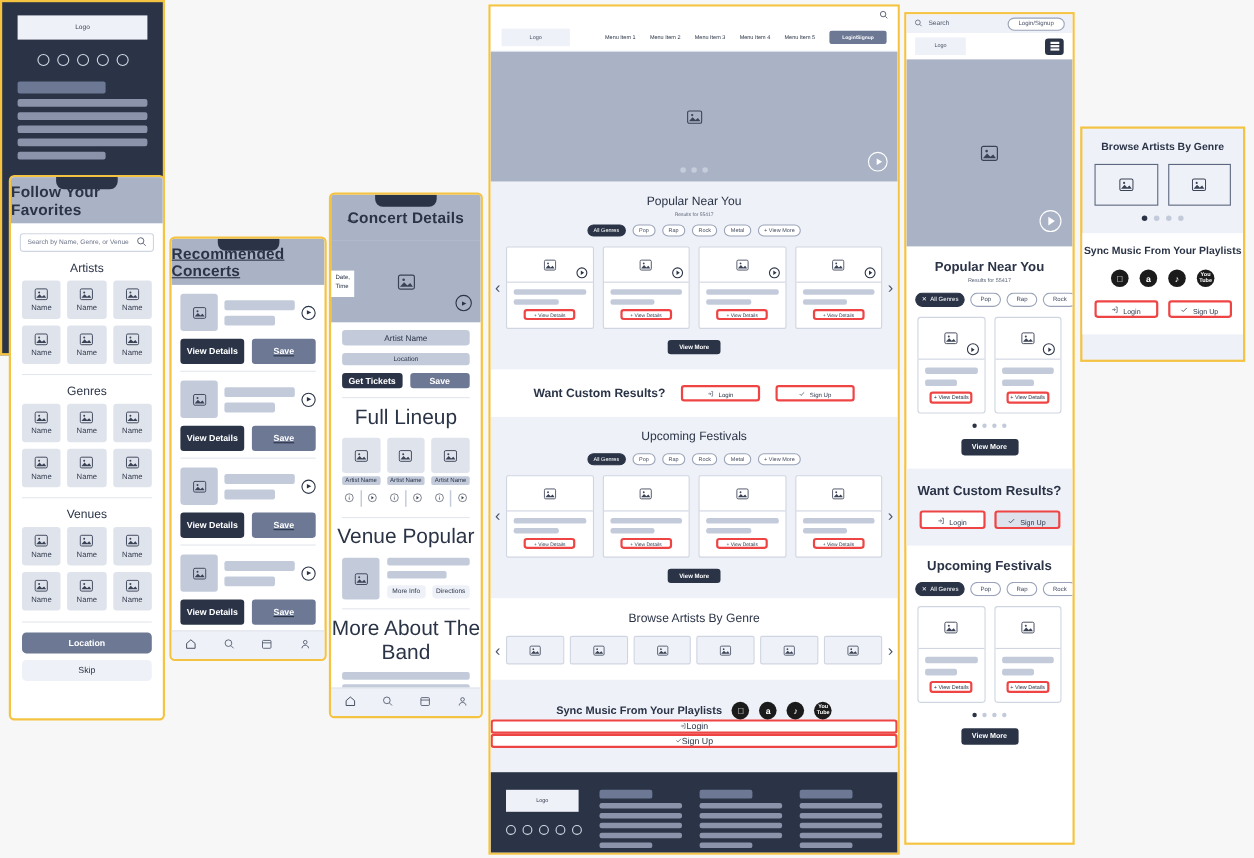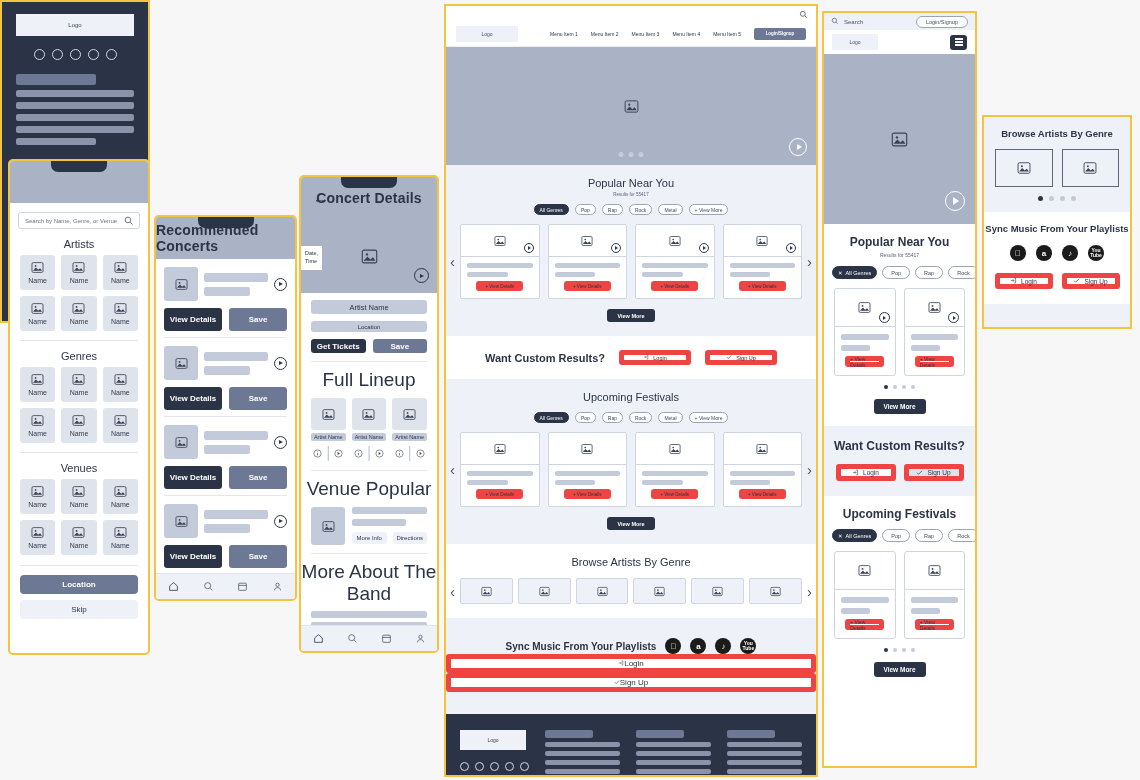--- a/index.html
+++ b/index.html
@@ -23,21 +23,21 @@
   .sec-title{ text-align:center; font-size:19px; font-weight:400; }
   .divider{ height:1px; background:#e3e6ed; }
   .tilecard{ background:#dfe3ec; border-radius:3px; display:flex; flex-direction:column;
              align-items:center; justify-content:center; gap:3px; }
   .tilecard span{ font-size:7px; color:#333b4d; }
   .btn{ display:flex; align-items:center; justify-content:center; font-size:8px;
         border-radius:3px; cursor:pointer; }
   .btn-dark{ background:#2b3447; color:#fff; font-weight:700; }
   .btn-grey{ background:#6c7894; color:#fff; font-weight:700; }
   .btn-light{ background:#eef1f7; color:#2b3447; }
-  .btn-outline{ background:#fff; border:5px solid #ef4444; color:#2b3447; }
+  .btn-outline{ background:#fff; border:2px solid #ef4444; color:#2b3447;align-items:flex-end; }
   .chip{ border:1px solid #9aa3b8; border-radius:9px; font-size:5px; color:#444d61;
          display:flex; align-items:center; justify-content:center; padding:0 5px;
          height:11px; background:#fff; white-space:nowrap; }
   .chip.on{ background:#2b3447; color:#fff; border-color:#2b3447; }
   .bottomnav{ display:flex; align-items:center; justify-content:space-around;
               height:26px; background:#eef1f7; border-top:1px solid #e0e4ec; }
   .dots{ display:flex; gap:5px; justify-content:center; align-items:center; }
   .dot{ width:4px; height:4px; border-radius:50%; background:#c3cbdb; }
   .dot.on{ background:#2b3447; }
   .play{ width:13px; height:13px; border-radius:50%; border:1.4px solid #2b3447;
@@ -50,21 +50,21 @@
   #p1{ left:8px; top:159px; width:142px; height:496px; border-radius:5px; overflow:hidden; }
   #p1 .search{ margin:9px 8px 0; height:17px; border:1px solid #cfd5e1; border-radius:3px;
        display:flex; align-items:center; padding:0 6px; font-size:6px; color:#6c7487; background:#fff;}
   #p1 .grp-title{ text-align:center; font-size:11px; margin:9px 0 5px; color:#2b3447; }
   #p1 .grid{ display:grid; grid-template-columns:repeat(3,1fr); gap:6px; padding:0 10px; }
   #p1 .grid .tilecard{ height:35px; }
   #p1 .actions{ padding:9px 10px 10px; display:flex; flex-direction:column; gap:6px; }
   #p1 .actions .btn{ height:19px; font-size:8px; border-radius:4px; }
 
   
-  #p2{ left:154px; top:215px; width:143px; height:386px; border-radius:5px; overflow:hidden; }
+  #p2{ left:154px; top:215px; width:143px; height:386px; border-radius:5px; overflow:hidden;text-decoration:underline; }
   #p2 .row{ padding:8px 8px 6px; }
   #p2 .rtop{ display:flex; align-items:center; gap:6px; }
   #p2 .thumb{ width:34px; height:34px; background:#c3cbdb; border-radius:3px; }
   #p2 .lines{ flex:1; display:flex; flex-direction:column; gap:5px; }
   #p2 .lines i{ display:block; background:#c3cbdb; border-radius:2px; height:9px; }
   #p2 .rbtns{ display:flex; gap:7px; margin-top:7px; }
   #p2 .rbtns .btn{ flex:1; height:23px; border-radius:3px; }
 
   
   #p3{ left:299px; top:175px; width:140px; height:478px; border-radius:5px; overflow:hidden; }
@@ -213,20 +213,21 @@
        display:flex; align-items:center; justify-content:center; font-size:8px; font-weight:700; }
   .sico{ width:13px; height:13px; border-radius:50%; background:#cfd5e1; color:#3a4255;
          display:flex; align-items:center; justify-content:center; font-size:7px; }
 </style>
 </head>
 <body>
 
 <div class="panel" id="p1">
   <div class="phone-head">
     <div class="notch"></div>
+    <h2>Follow Your Favorites</h2>
   </div>
   <div class="search">
     <span>Search by Name, Genre, or Venue</span>
     <span style="margin-left:auto">
       <svg width="9" height="9" viewBox="0 0 16 16">
           <circle cx="7" cy="7" r="5" fill="none" stroke="#4a5366" stroke-width="1.4"></circle>
           <line x1="11" y1="11" x2="15" y2="15" stroke="#4a5366" stroke-width="1.4"></line>
         </svg>
     </span>
   </div>

